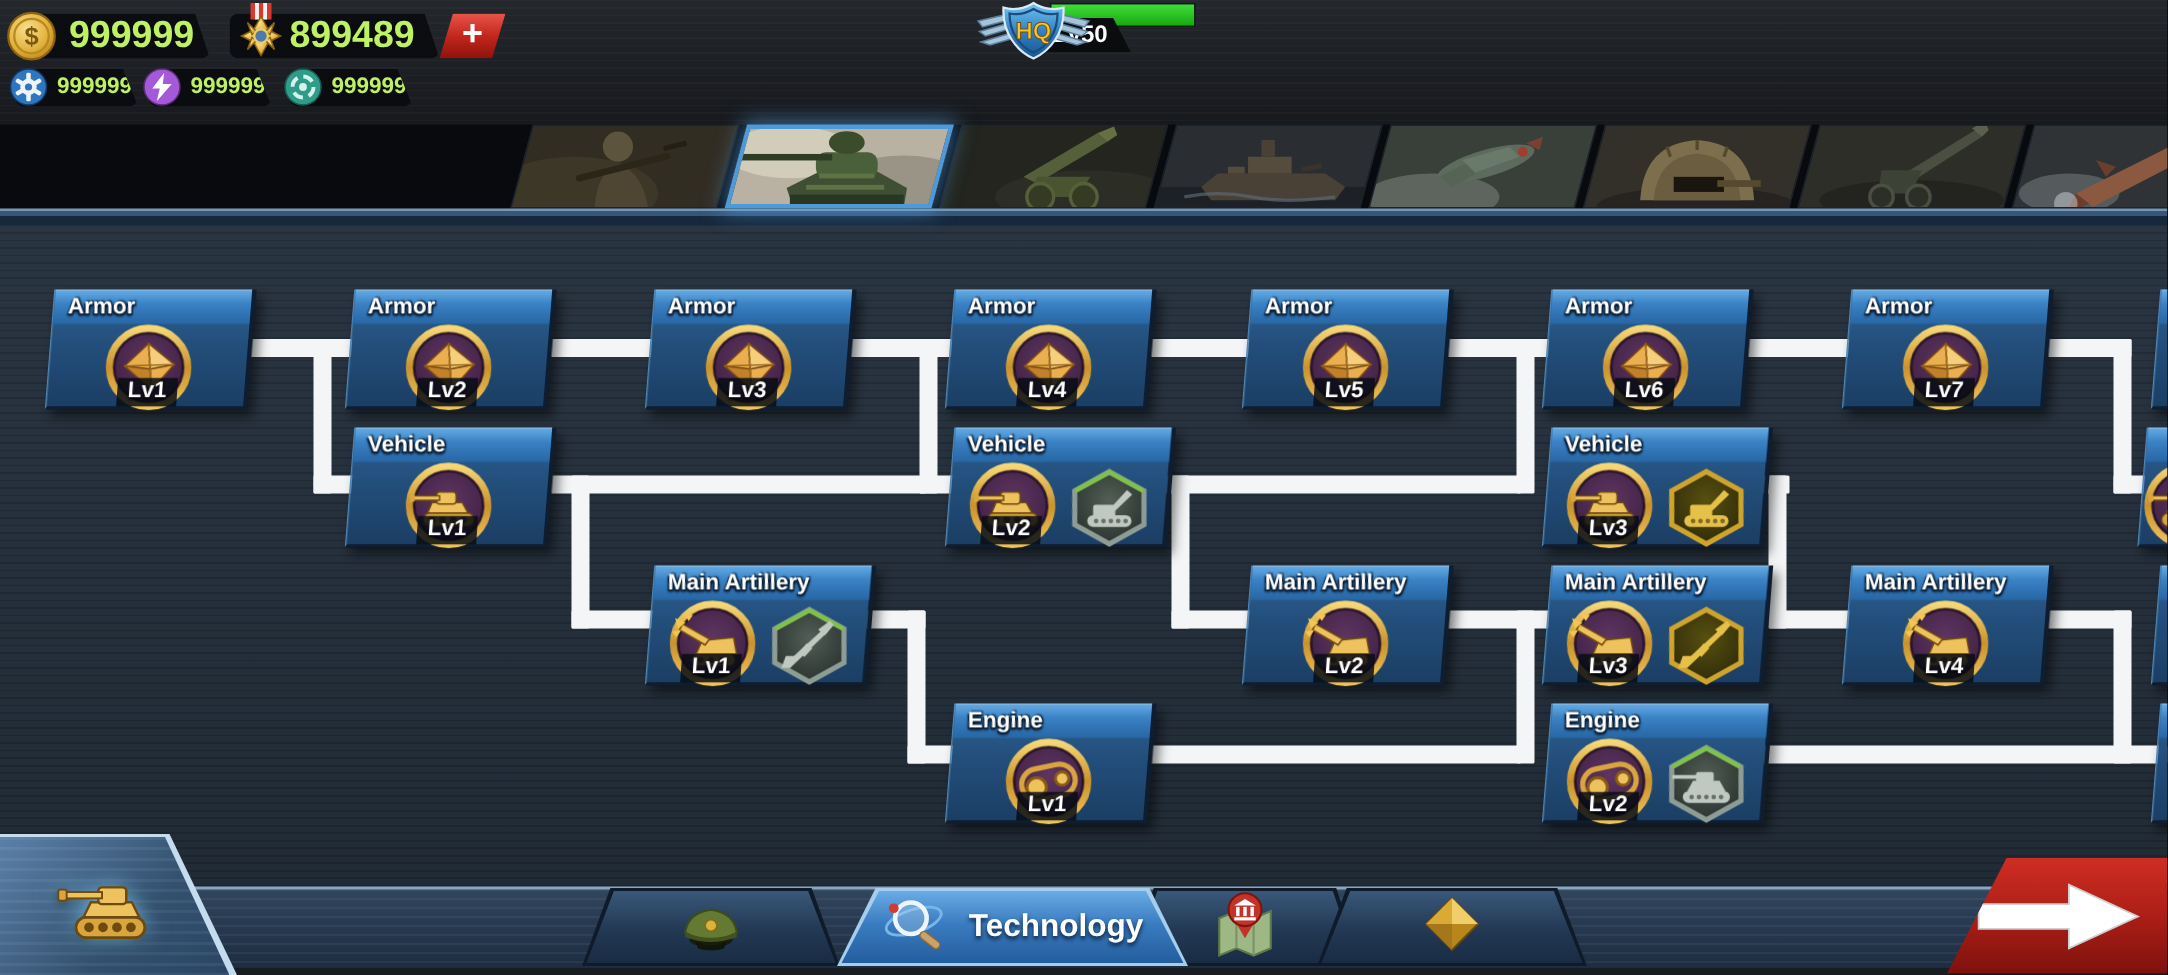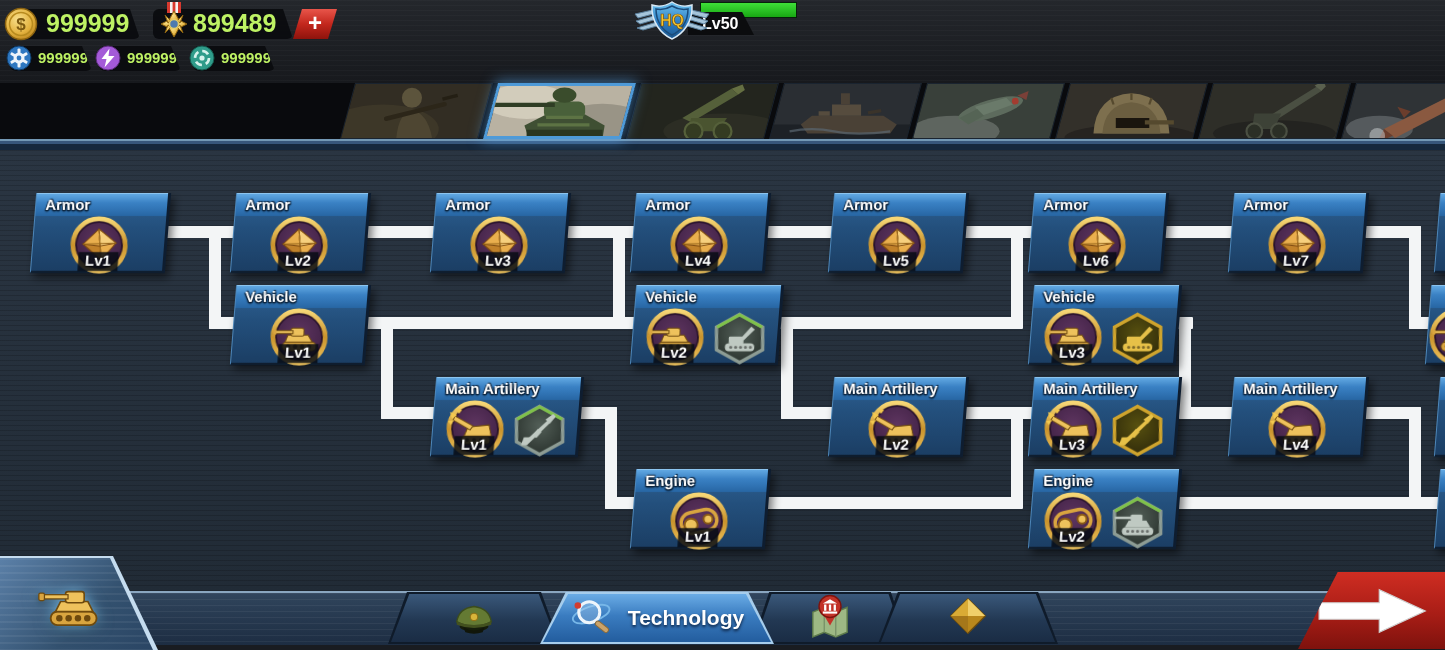--- a/index.html
+++ b/index.html
@@ -18,21 +18,21 @@
   .pill-sm{height:25px;font-size:15px;line-height:24px;}
   .pill .val{display:inline-block;}
   .icon-abs{position:absolute;z-index:3;}
 
   
   #hq-bar{position:absolute;left:700px;top:2px;width:97px;height:16px;background:#0c2d08;border:1px solid #06210a;z-index:1;}
   #hq-bar .fill{height:100%;background:linear-gradient(180deg,#3ede38,#18a713);}
   #hq-tag{position:absolute;left:688px;top:12px;width:66px;height:23px;background:#0b0c0e;
     clip-path:polygon(0 0,82% 0,100% 100%,0 100%);color:#fff;font-weight:bold;font-size:16px;
     line-height:23px;padding-left:14px;z-index:2;}
-  #hq-shield{position:absolute;left:633px;top:-1px;z-index:4;}
+  #hq-shield{position:absolute;left:650px;top:-1px;z-index:4;}
 
   
   #unit-strip{position:absolute;left:0;top:83px;width:1445px;height:56px;background:#090a0d;}
   .unit-tab{position:absolute;top:0;width:138px;height:56px;transform:skewX(-15deg);
     transform-origin:top left;overflow:hidden;border:1px solid #1a2430;}
   .unit-tab svg{position:absolute;inset:0;transform:skewX(15deg) scale(1.15);}
   .unit-tab.selected{border:3px solid #4e9ad8;box-shadow:0 0 14px 2px rgba(90,170,240,.55),inset 0 0 10px rgba(140,200,255,.3);z-index:2;}
   #strip-divider{position:absolute;left:0;top:139px;width:1445px;height:11px;
     background:linear-gradient(180deg,#7398b4 0 2px,#37567a 2px 5px,#16283c 5px 100%);}
 
@@ -799,21 +799,21 @@
                  <div class="fill">
           <span><svg width="46" height="40" viewBox="0 0 48 40">
               <ellipse cx="24" cy="31" rx="15" ry="5" fill="#161d0b"></ellipse>
               <path d="M6 26 Q8 12 24 10 Q40 12 42 26 Q33 31 24 31 Q15 31 6 26 Z" fill="#647a33" stroke="#3c4d1c" stroke-width="1.5"></path>
               <path d="M6 26 Q24 33 42 26 L42 29 Q24 36 6 29 Z" fill="#43511f"></path>
               <circle cx="24" cy="21" r="4" fill="#d8b43a" stroke="#8a6a12"></circle>
               <path d="M13 32 Q24 38 35 32 L33 37 Q24 40 15 37 Z" fill="#11160a"></path>
             </svg></span>
         </div>
       </div>
-      <div class="btab selected" style="left: 540px; width: 234px; z-index: 4;">
+      <div class="btab selected" style="left: 558px; width: 234px; z-index: 4;">
         <div class="edge"></div>
                  <div class="fill">
           <span><svg width="50" height="42" viewBox="0 0 52 44">
               <ellipse cx="22" cy="20" rx="20" ry="8" fill="none" stroke="#77b7e8" stroke-width="2" transform="rotate(-18 22 20)"></ellipse>
               <circle cx="20" cy="18" r="11" fill="rgba(190,220,245,.3)" stroke="#eef5fb" stroke-width="3.2"></circle>
               <rect x="27" y="27" width="16" height="5.5" rx="2.7" transform="rotate(38 29 29)" fill="#caa36a" stroke="#8a6a3a"></rect>
               <circle cx="8" cy="11" r="3.4" fill="#d23c30"></circle>
             </svg></span>
           <span class="btab-label">Technology</span>
         </div>

